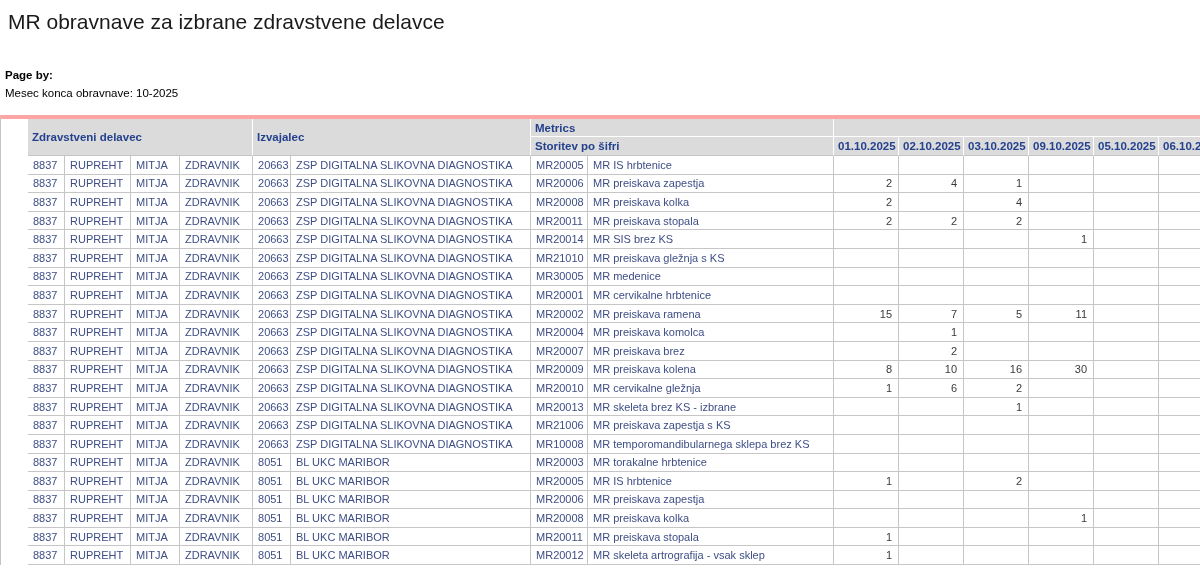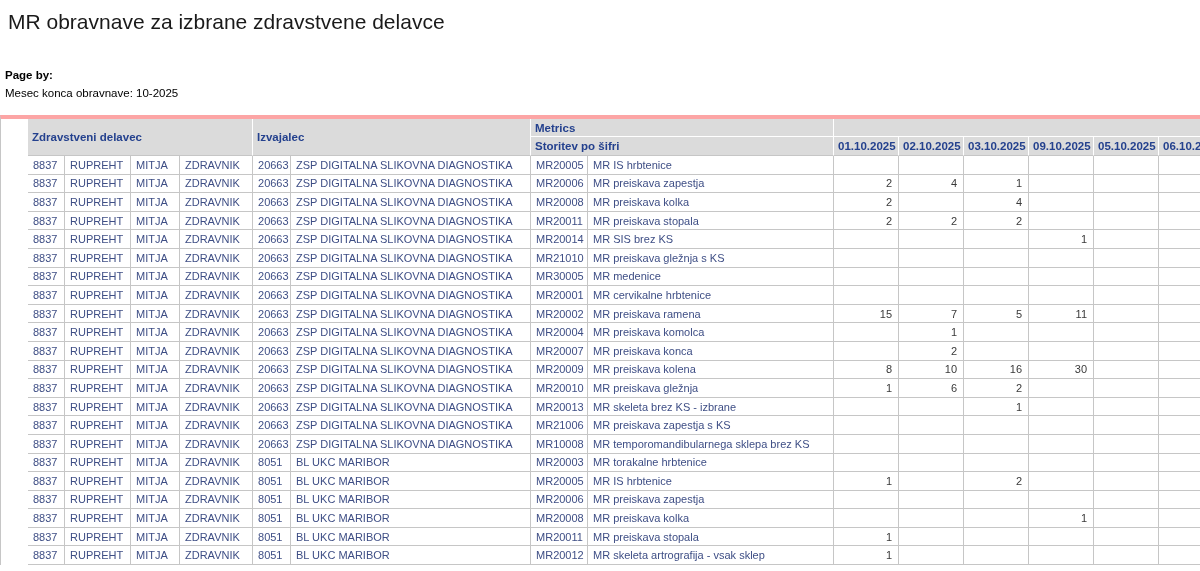--- a/index.html
+++ b/index.html
@@ -288,21 +288,21 @@
   </tr>
 
   <tr>
     <td class="t">8837</td>
     <td class="t">RUPREHT</td>
     <td class="t">MITJA</td>
     <td class="t">ZDRAVNIK</td>
     <td class="t">20663</td>
     <td class="t">ZSP DIGITALNA SLIKOVNA DIAGNOSTIKA</td>
     <td class="t">MR20007</td>
-    <td class="t">MR preiskava konca</td>
+    <td class="t">MR preiskava brez</td>
     <td class="v"></td>
     <td class="v">2</td>
     <td class="v"></td>
     <td class="v"></td>
     <td class="v"></td>
     <td class="v"></td>
   </tr>
 
   <tr>
     <td class="t">8837</td>
@@ -322,21 +322,21 @@
   </tr>
 
   <tr>
     <td class="t">8837</td>
     <td class="t">RUPREHT</td>
     <td class="t">MITJA</td>
     <td class="t">ZDRAVNIK</td>
     <td class="t">20663</td>
     <td class="t">ZSP DIGITALNA SLIKOVNA DIAGNOSTIKA</td>
     <td class="t">MR20010</td>
-    <td class="t">MR preiskava gležnja</td>
+    <td class="t">MR cervikalne gležnja</td>
     <td class="v">1</td>
     <td class="v">6</td>
     <td class="v">2</td>
     <td class="v"></td>
     <td class="v"></td>
     <td class="v">8</td>
   </tr>
 
   <tr>
     <td class="t">8837</td>

